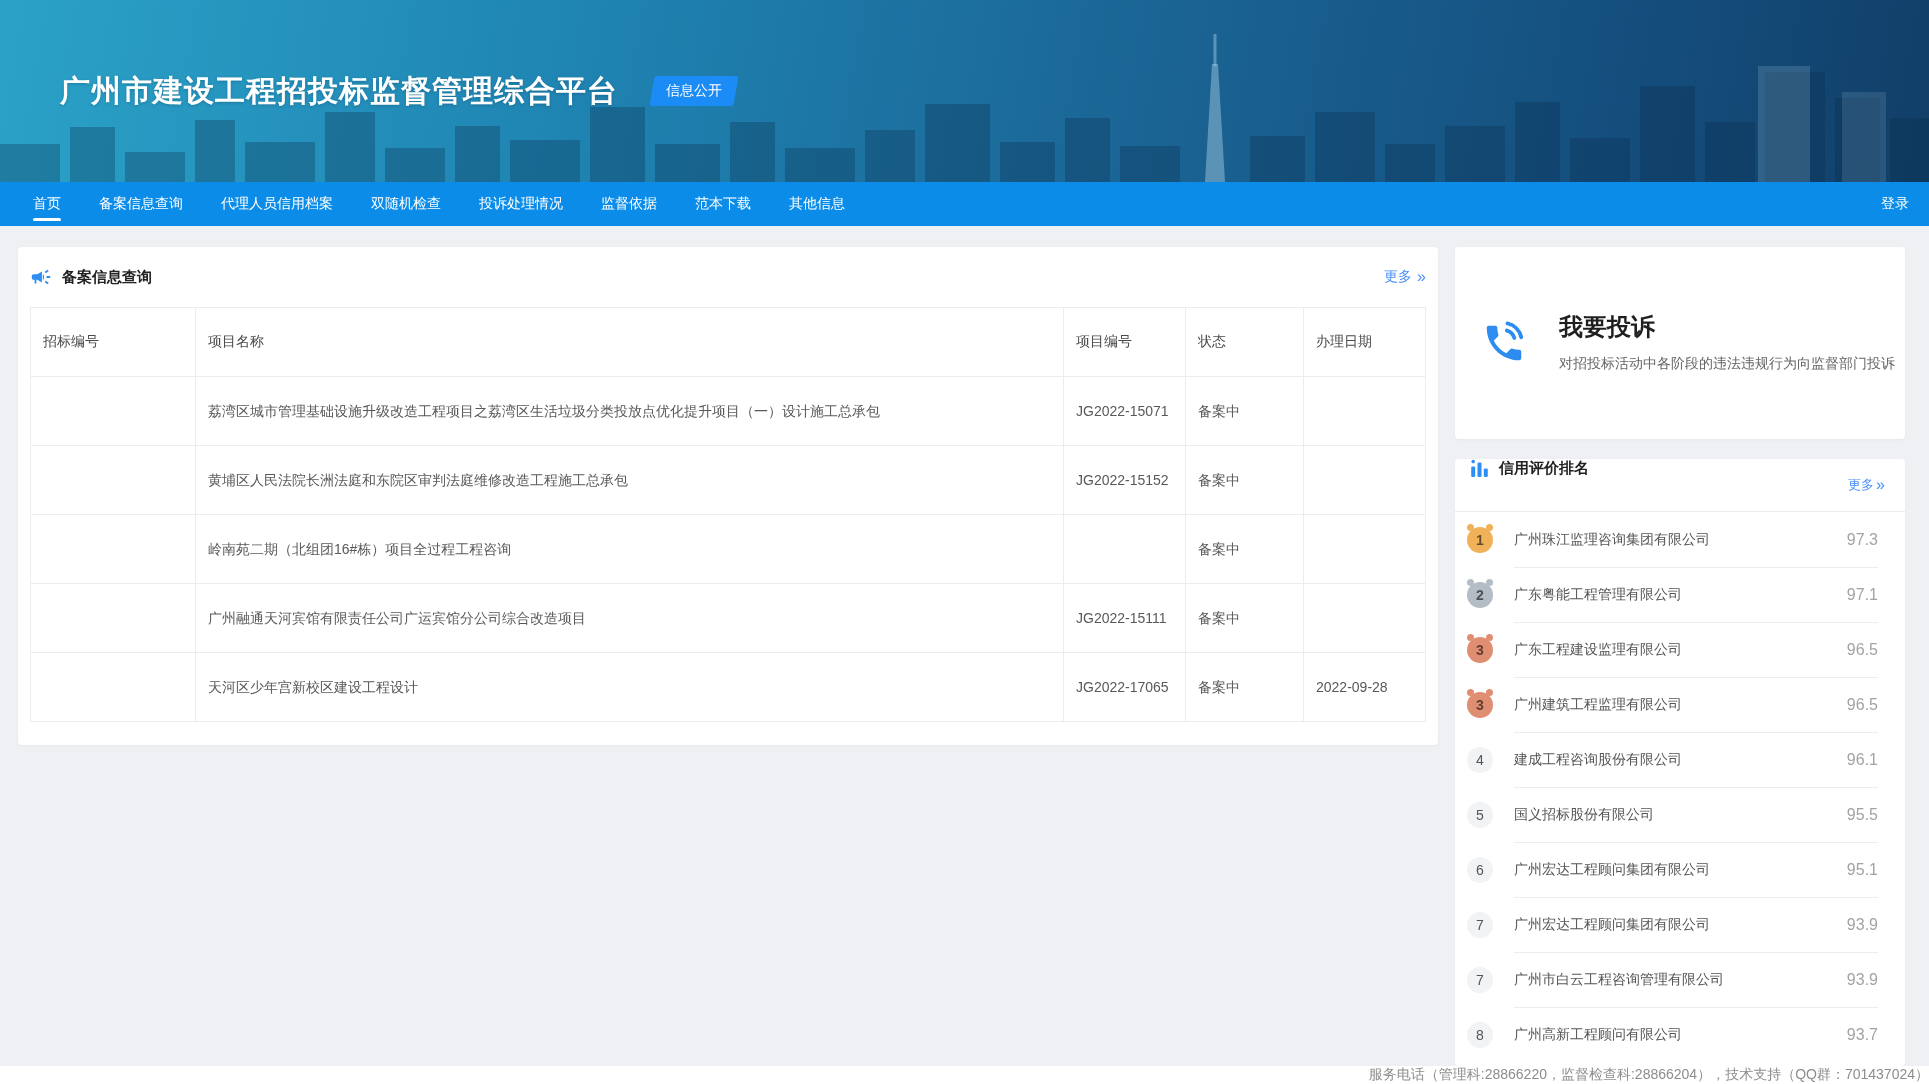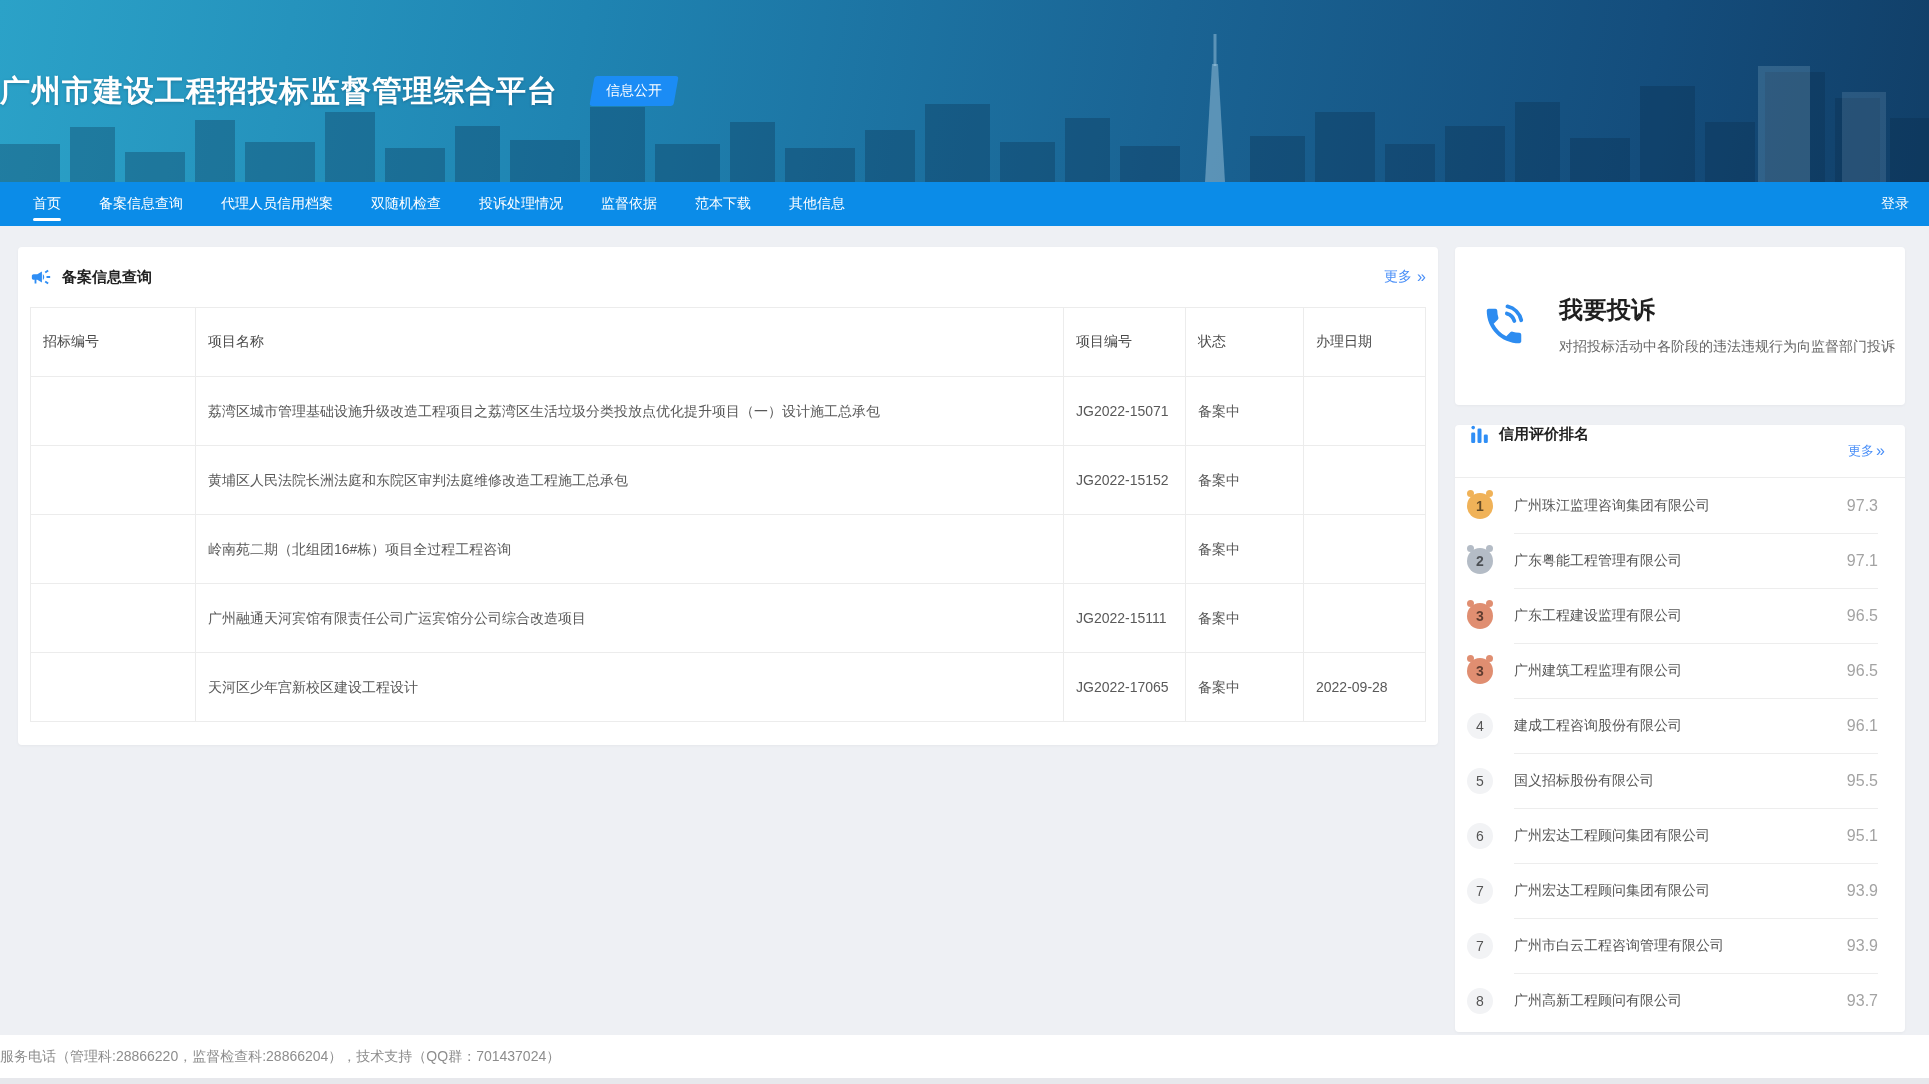--- a/index.html
+++ b/index.html
@@ -6,21 +6,21 @@
   html,body { background:#eef0f4; }
   body { font-family:"Liberation Sans","DejaVu Sans",sans-serif; color:#333; }
   .page { width:1929px; height:1084px; display:flex; flex-direction:column; background:#eef0f4; overflow:hidden; }
 
   
   .site-header{
     position:relative; height:182px; flex:0 0 auto; overflow:hidden;
     background:linear-gradient(100deg,#2ba2c8 0%,#1f84b2 30%,#1a6494 60%,#144d7c 85%,#113f68 100%);
   }
   .site-header .skyline{ position:absolute; left:0; bottom:0; width:100%; height:160px; }
-  .header-inner{ position:relative; z-index:2; height:100%; display:flex; align-items:center; }
+  .header-inner{ position:relative; z-index:2; height:100%; display:flex; align-items:center; padding-left:60px; }
   .site-title{ color:#fff; font-size:30px; font-weight:700; letter-spacing:1px; text-shadow:0 1px 3px rgba(0,30,60,.25); }
   .info-badge{ position:relative; margin-left:34px; color:#fff; font-size:14px; padding:6px 14px; }
   .info-badge::before{ content:""; position:absolute; inset:0; background:#1b8cf5; transform:skewX(-10deg); border-radius:3px; z-index:-1; }
 
   
   .main-nav{ height:44px; flex:0 0 auto; background:#0b8ce8; display:flex; align-items:stretch; justify-content:space-between; padding:0 20px 0 14px; }
   .nav-items{ display:flex; align-items:stretch; }
   .nav-item{ position:relative; display:flex; align-items:center; padding:0 19px; color:#fff; font-size:14px; cursor:pointer; text-decoration:none; }
   .nav-item.active::after{ content:""; position:absolute; left:19px; right:19px; bottom:5px; height:3px; background:#fff; border-radius:2px; }
   .login-link{ display:flex; align-items:center; color:#fff; font-size:14px; cursor:pointer; text-decoration:none; }
@@ -39,21 +39,21 @@
 
   table.filing-table{ width:100%; border-collapse:collapse; margin-top:14px; table-layout:fixed; }
   .filing-table th, .filing-table td{ border:1px solid #ececec; padding:0 12px; text-align:left; vertical-align:middle; }
   .filing-table th{ height:69px; font-weight:400; font-size:14px; color:#4a4a4a; background:#fff;font-family:Liberation Mono, monospace; }
   .filing-table td{ height:69px; font-size:14px; color:#595959; line-height:22px; }
   .col-bidno{ width:165px; } .col-projno{ width:122px; } .col-status{ width:118px; } .col-date{ width:122px; }
 
   
   aside{ width:450px; flex:0 0 auto; display:flex; flex-direction:column; }
 
-  .complaint-card{ height:158px; display:flex; align-items:center; padding:0 26px; cursor:pointer; }
+  .complaint-card{ height:192px; display:flex; align-items:center; padding:0 26px; cursor:pointer; }
   .complaint-card .icon{ width:46px; height:46px; flex:0 0 auto; margin-right:32px; }
   .complaint-title{ font-size:24px; font-weight:700; color:#1f1f1f; margin-bottom:10px; }
   .complaint-desc{ font-size:14px; color:#666; line-height:1.55; width:345px; }
 
   .ranking-card{ margin-top:20px; padding-bottom:4px; }
   .ranking-header{ display:flex; height:53px; padding:0 20px 0 15px; border-bottom:1px solid #ededed; }
   .ranking-header .icon{ width:19px; height:19px; margin-right:10px; display:inline-flex; }
   .ranking-header .more-link{ font-size:13px; gap:2px; }
   .ranking-list{ list-style:none; }
   .ranking-item{ display:flex; align-items:center; height:55px; padding:0 27px 0 12px; position:relative; }
@@ -62,21 +62,21 @@
   .rank-badge.plain{ color:#555; font-weight:400; }
   .rank-badge.medal::before, .rank-badge.medal::after{ content:""; position:absolute; width:7px; height:7px; border-radius:50%; background:inherit; top:-3px; }
   .rank-badge.medal::before{ left:0; } .rank-badge.medal::after{ right:0; }
   .rank-badge.gold{ background:#f0b258; }
   .rank-badge.silver{ background:#b4bcc6; }
   .rank-badge.bronze{ background:#e08e71; }
   .rank-name{ margin-left:21px; font-size:14px; color:#555; }
   .rank-score{ margin-left:auto; font-size:16px; color:#a3a3a3; }
 
   
-  footer{ margin-top:auto; background:#fff; height:52px; display:flex; align-items:center; justify-content:flex-start; }
+  footer{ margin-top:auto; background:#fff; height:52px; display:flex; align-items:center; justify-content:flex-end; }
   .footer-text{ font-size:14px; color:#8d8d8d; }
   .bottom-strip{ height:7px; background:#e7e8ec; }
 </style>
 </head>
 <body>
 
 <div class="page">
 
   <header class="site-header">
     <svg class="skyline" viewBox="0 0 1929 160" preserveAspectRatio="none" aria-hidden="true">

